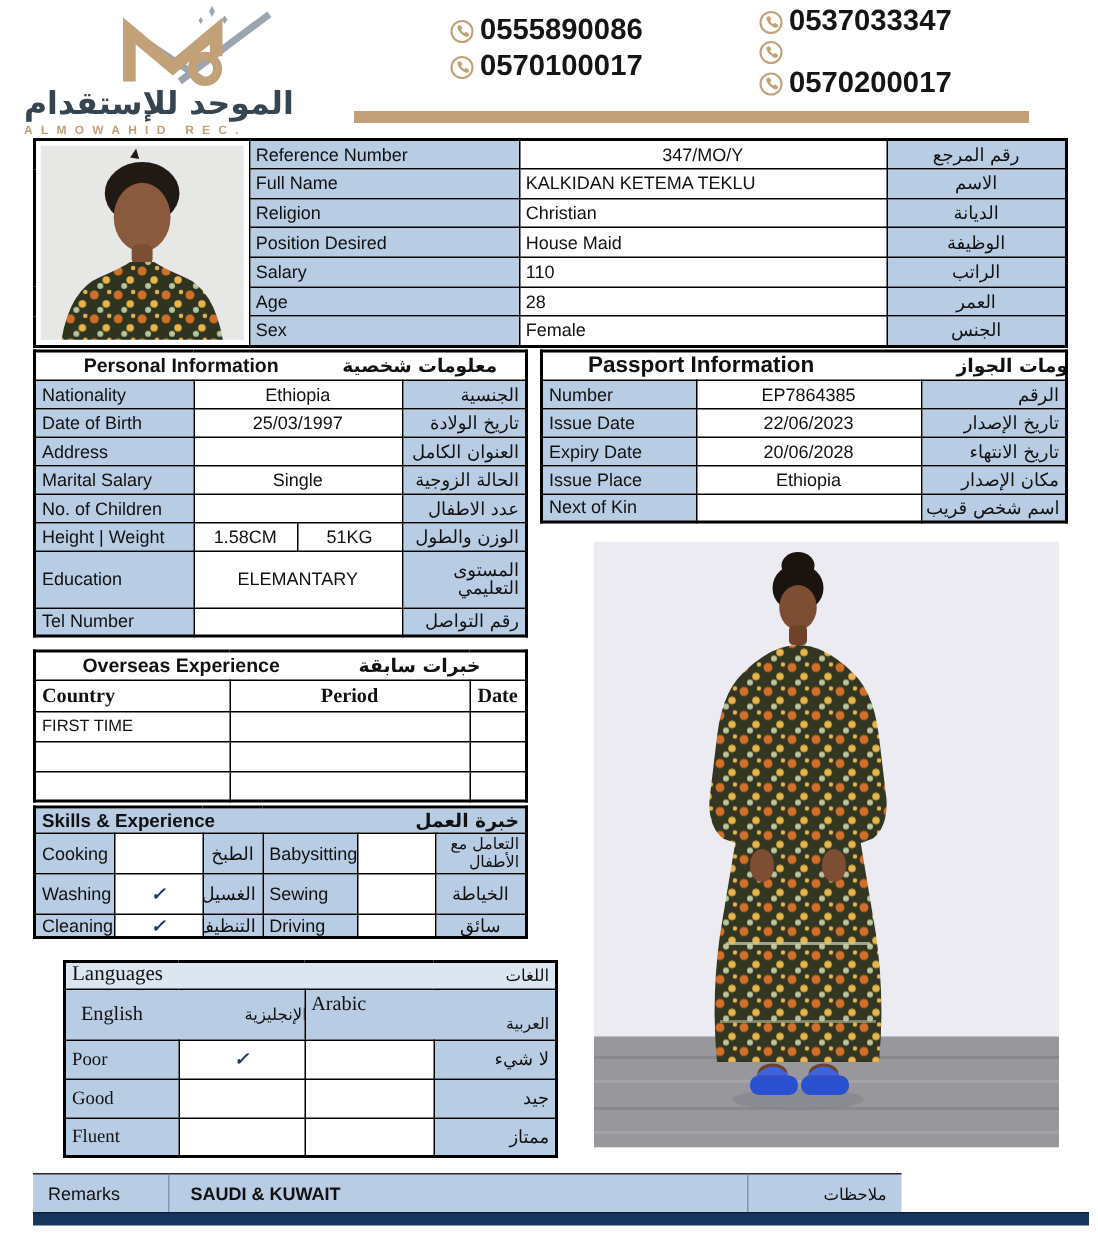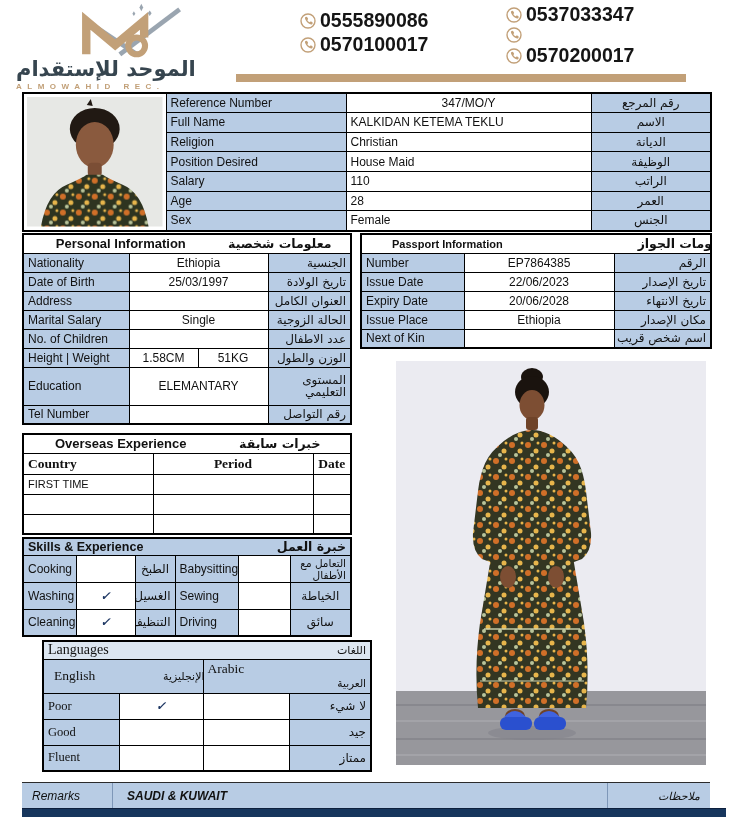--- a/index.html
+++ b/index.html
@@ -35,22 +35,22 @@
   .hrow .ha{flex:1;text-align:center;font-weight:bold;font-size:12.5px;}
   .hrow-lr{display:flex;align-items:center;justify-content:space-between;width:100%;}
   .photo-cell{padding:3px!important;background:#fff;}
   .photo-cell svg{display:block;width:100%;height:100%;}
 
   
   .full-photo{position:absolute;left:396px;top:361px;width:310px;height:404px;}
   .full-photo svg{display:block;width:100%;height:100%;}
 
   
-  .remarks{position:absolute;left:22px;top:782px;width:688px;height:26px;background:#b8cce4;
-           display:flex;align-items:center;font-size:12px;border-top:1px solid #2b2b2b;font-style:italic;}
+  .remarks{position:absolute;left:22px;top:782px;width:579px;height:26px;background:#b8cce4;
+           display:flex;align-items:center;font-size:12px;border-top:1px solid #2b2b2b;}
   .r-lbl{width:80px;padding-left:10px;}
   .r-div{width:1px;height:100%;background:#7e97b8;}
   .r-val{flex:1;padding-left:14px;font-weight:bold;}
   .r-ar{width:92px;padding-right:10px;text-align:right;}
   .navy-bar{position:absolute;left:22px;top:808px;width:704px;height:8px;background:#17365d;border-top:1px solid #0d1f3c;}
 </style>
 </head>
 <body>
 
 <div class="page">
@@ -301,21 +301,21 @@
       <td class="blue ar wrap" style="font-size:10.5px">التعامل مع الأطفال</td>
     </tr>
     <tr style="height:27px">
       <td class="blue">Washing</td>
       <td class="check">✓</td>
       <td class="blue ar ar-s center">الغسيل</td>
       <td class="blue">Sewing</td>
       <td class="check"></td>
       <td class="blue ar ar-s center">الخياطة</td>
     </tr>
-    <tr style="height:27px">
+    <tr style="height:15px">
       <td class="blue">Cleaning</td>
       <td class="check">✓</td>
       <td class="blue ar ar-s center">التنظيف</td>
       <td class="blue">Driving</td>
       <td class="check"></td>
       <td class="blue ar ar-s center">سائق</td>
     </tr>
   </tbody>
     </table>
 
@@ -371,21 +371,21 @@
   <table class="tbl" style="left:360px;top:233px;width:350px;">
     <colgroup>
         <col style="width:103px">
         <col style="width:150px">
         <col style="width:97px">
       </colgroup>
     <tbody>
         <tr style="height:19px">
       <td colspan="3">
         <div class="hrow-lr" style="padding:0 6px 0 26px;">
-          <span class="bold" style="font-size:11px">Passport Information</span>
+          <span class="bold" style="font-size:15px">Passport Information</span>
           <span class="bold ar" style="font-size:12.5px">معلومات الجواز</span>
         </div>
       </td>
     </tr>
     <tr style="height:19px">
       <td class="blue">Number</td>
       <td class="center">EP7864385</td>
       <td class="blue ar ar-s">الرقم</td>
     </tr>
     <tr style="height:19px">

